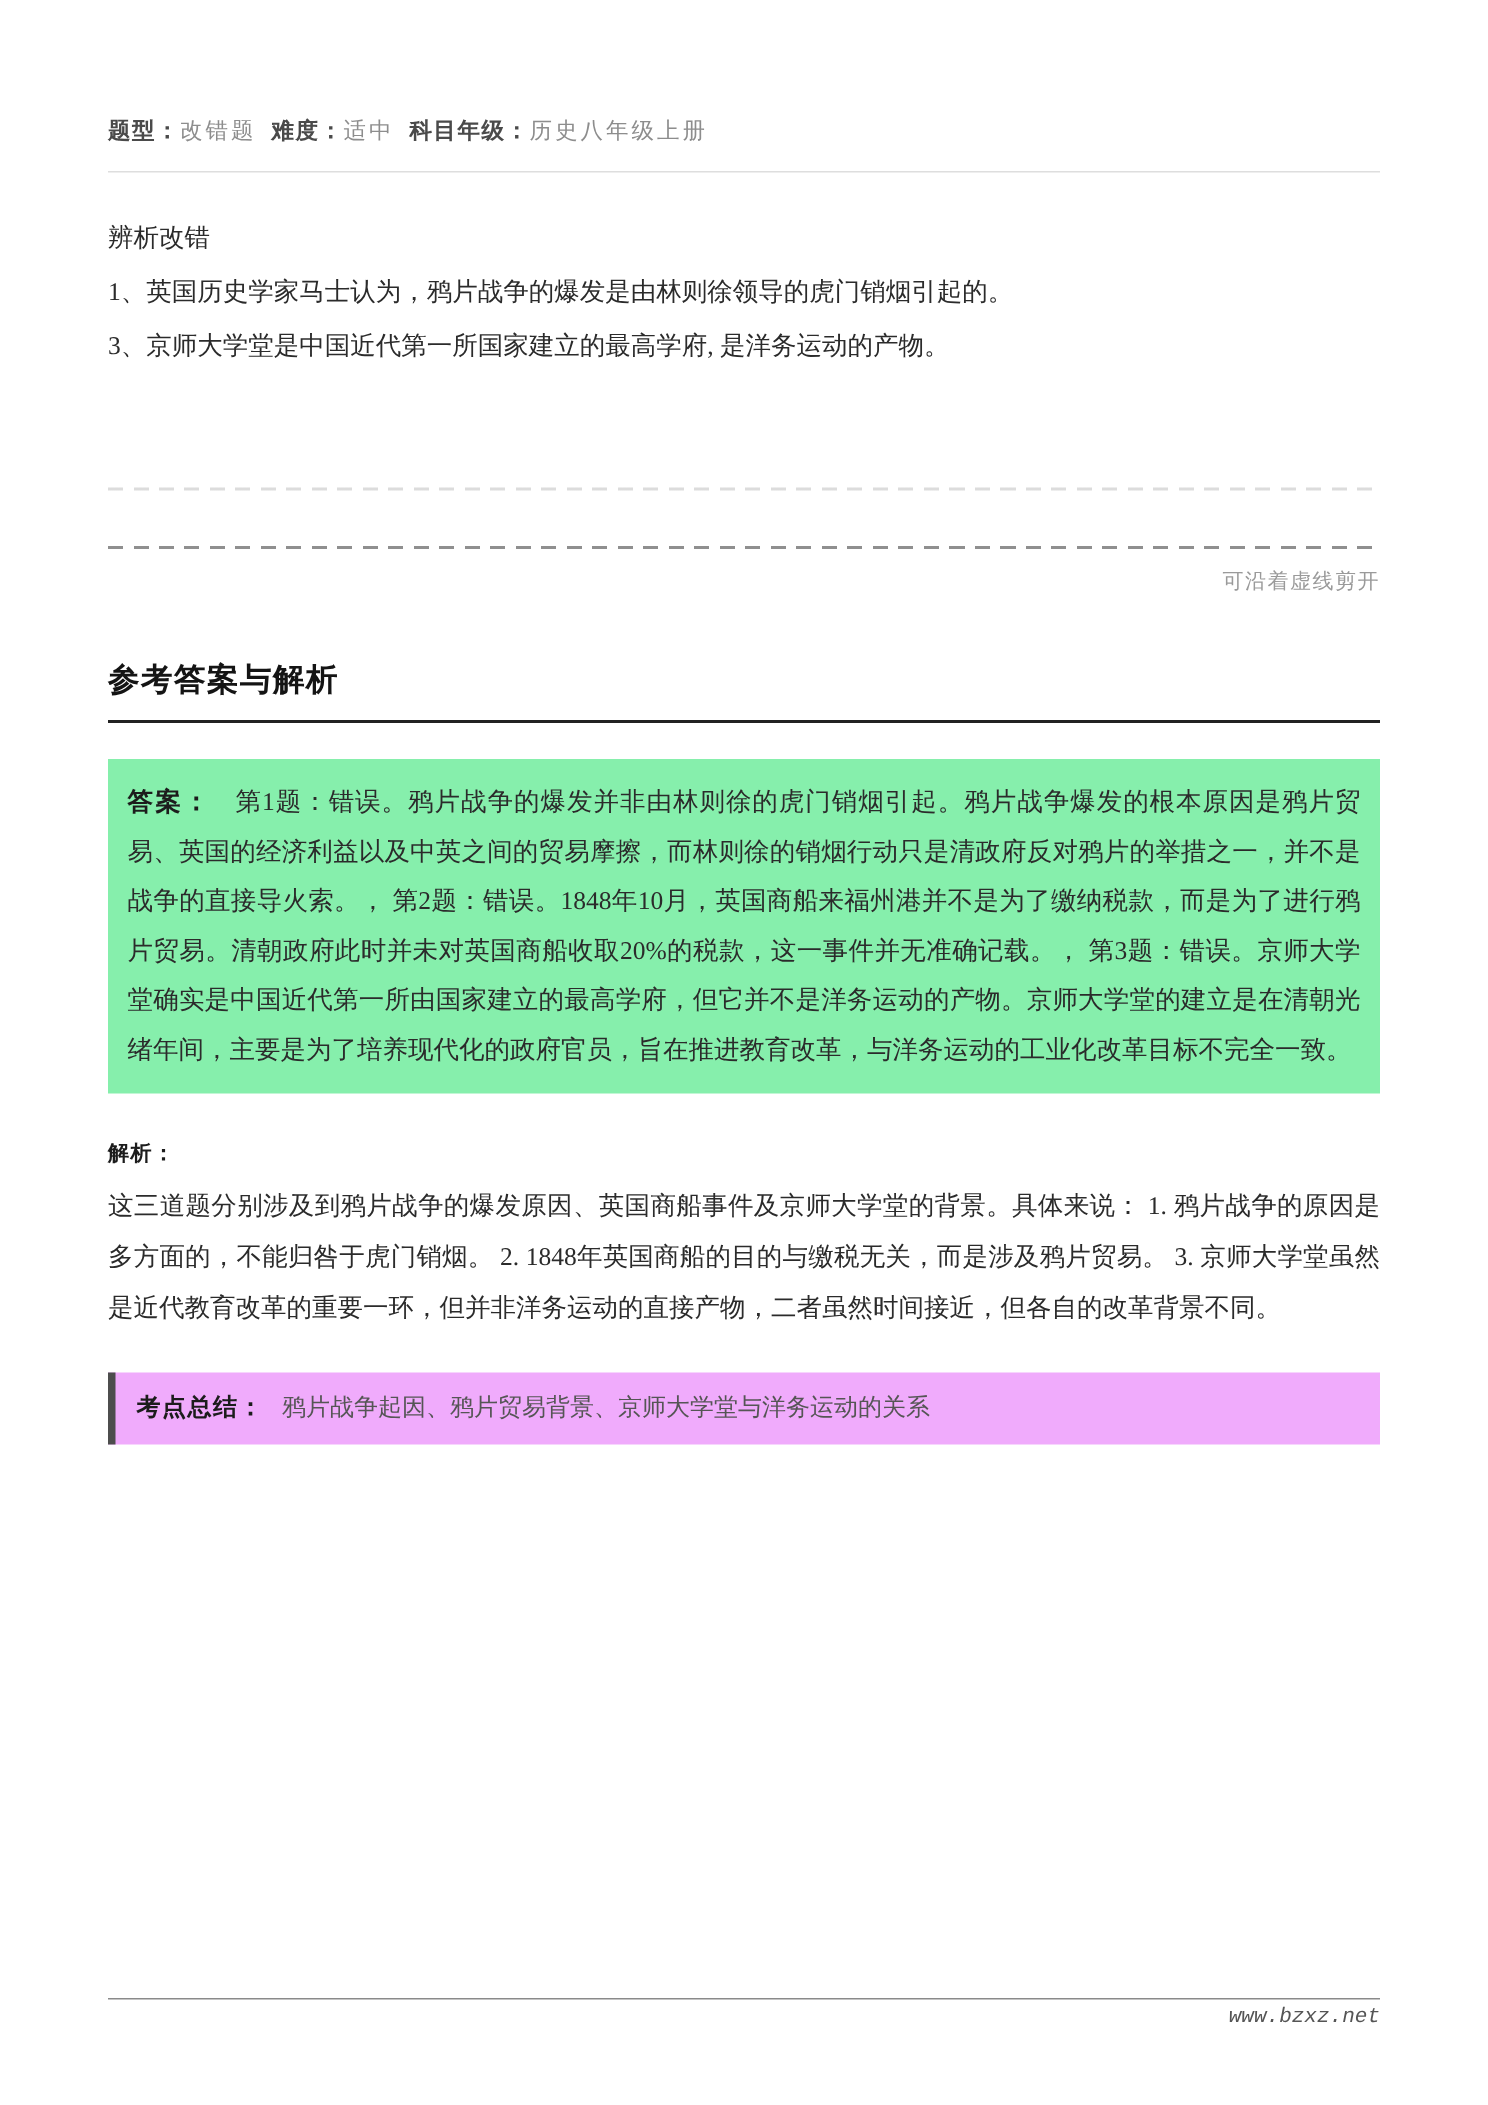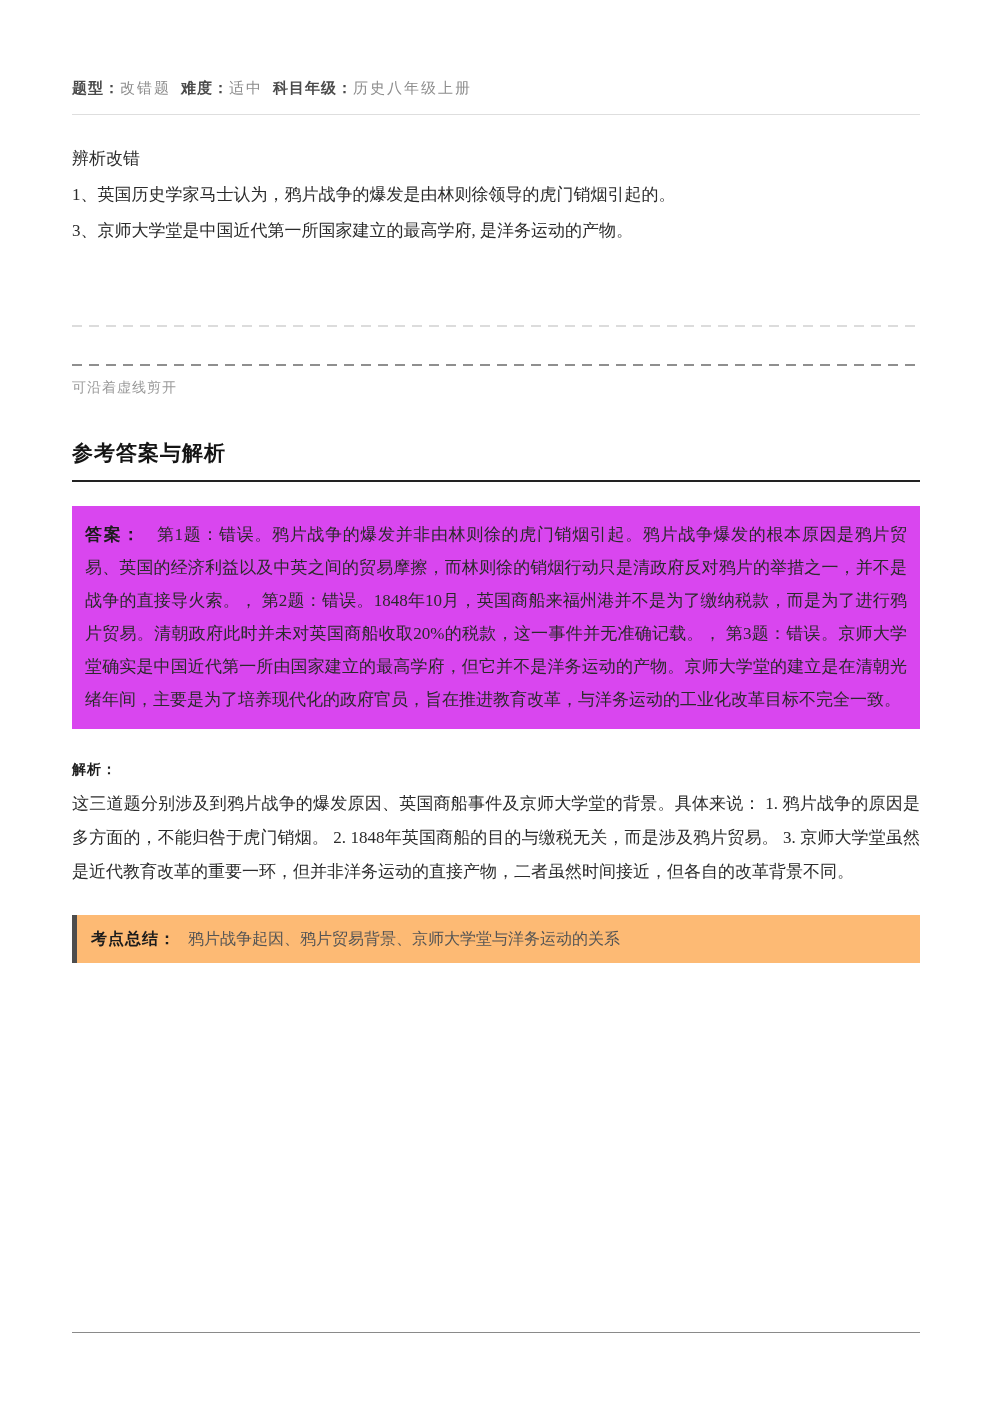--- a/index.html
+++ b/index.html
@@ -53,42 +53,42 @@
     height: 2px;
     background: repeating-linear-gradient(90deg, #dcdcdc 0, #dcdcdc 10px, transparent 10px, transparent 17px);
   }
   .dash-line-2 {
     margin-top: 37px;
     height: 2px;
     background: repeating-linear-gradient(90deg, #8f8f8f 0, #8f8f8f 10px, transparent 10px, transparent 17px);
   }
   .cut-note {
     margin-top: 13px;
-    text-align: left;
+    text-align: right;
     font-size: 14px;
     color: #9a9a9a;
     letter-spacing: 1px;
   }
 
   
   .answer-heading {
     margin-top: 42px;
     font-size: 21px;
     font-weight: bold;
     color: #141414;
     letter-spacing: 1px;
   }
   .rule-dark {
     border: none;
     border-top: 2px solid #222222;
     margin-top: 13px;
   }
   .answer-block {
     margin-top: 24px;
-    background: #d946ef;
+    background: #86efac;
     padding: 12px 13px 13px 13px;
     font-size: 17px;
     line-height: 33px;
     color: #2b2b2b;
     text-align: justify;
   }
   .inline-label {
     font-weight: bold;
     color: #1c1c1c;
     margin-right: 16px;
@@ -108,21 +108,21 @@
     margin-top: 4px;
     font-size: 17px;
     line-height: 34px;
     color: #2b2b2b;
     text-align: justify;
   }
 
   
   .summary-block {
     margin-top: 26px;
-    background: #fdba74;
+    background: #f0abfc;
     border-left: 5px solid #4d4d4d;
     padding: 13px 14px;
     font-size: 16px;
     line-height: 22px;
     color: #555555;
   }
   .summary-block .inline-label { margin-right: 12px; }
 
   
   .footer {
@@ -178,13 +178,14 @@
   <div class="analysis-text">这三道题分别涉及到鸦片战争的爆发原因、英国商船事件及京师大学堂的背景。具体来说： 1. 鸦片战争的原因是多方面的，不能归咎于虎门销烟。 2. 1848年英国商船的目的与缴税无关，而是涉及鸦片贸易。 3. 京师大学堂虽然是近代教育改革的重要一环，但并非洋务运动的直接产物，二者虽然时间接近，但各自的改革背景不同。</div>
 
   <div class="summary-block">
     <span class="inline-label">考点总结：</span><span>鸦片战争起因、鸦片贸易背景、京师大学堂与洋务运动的关系</span>
   </div>
 
 </div>
 
 <div class="footer">
   <hr class="footer-rule">
+  <span class="footer-site">www.bzxz.net</span>
 </div>
 
 </body></html>

